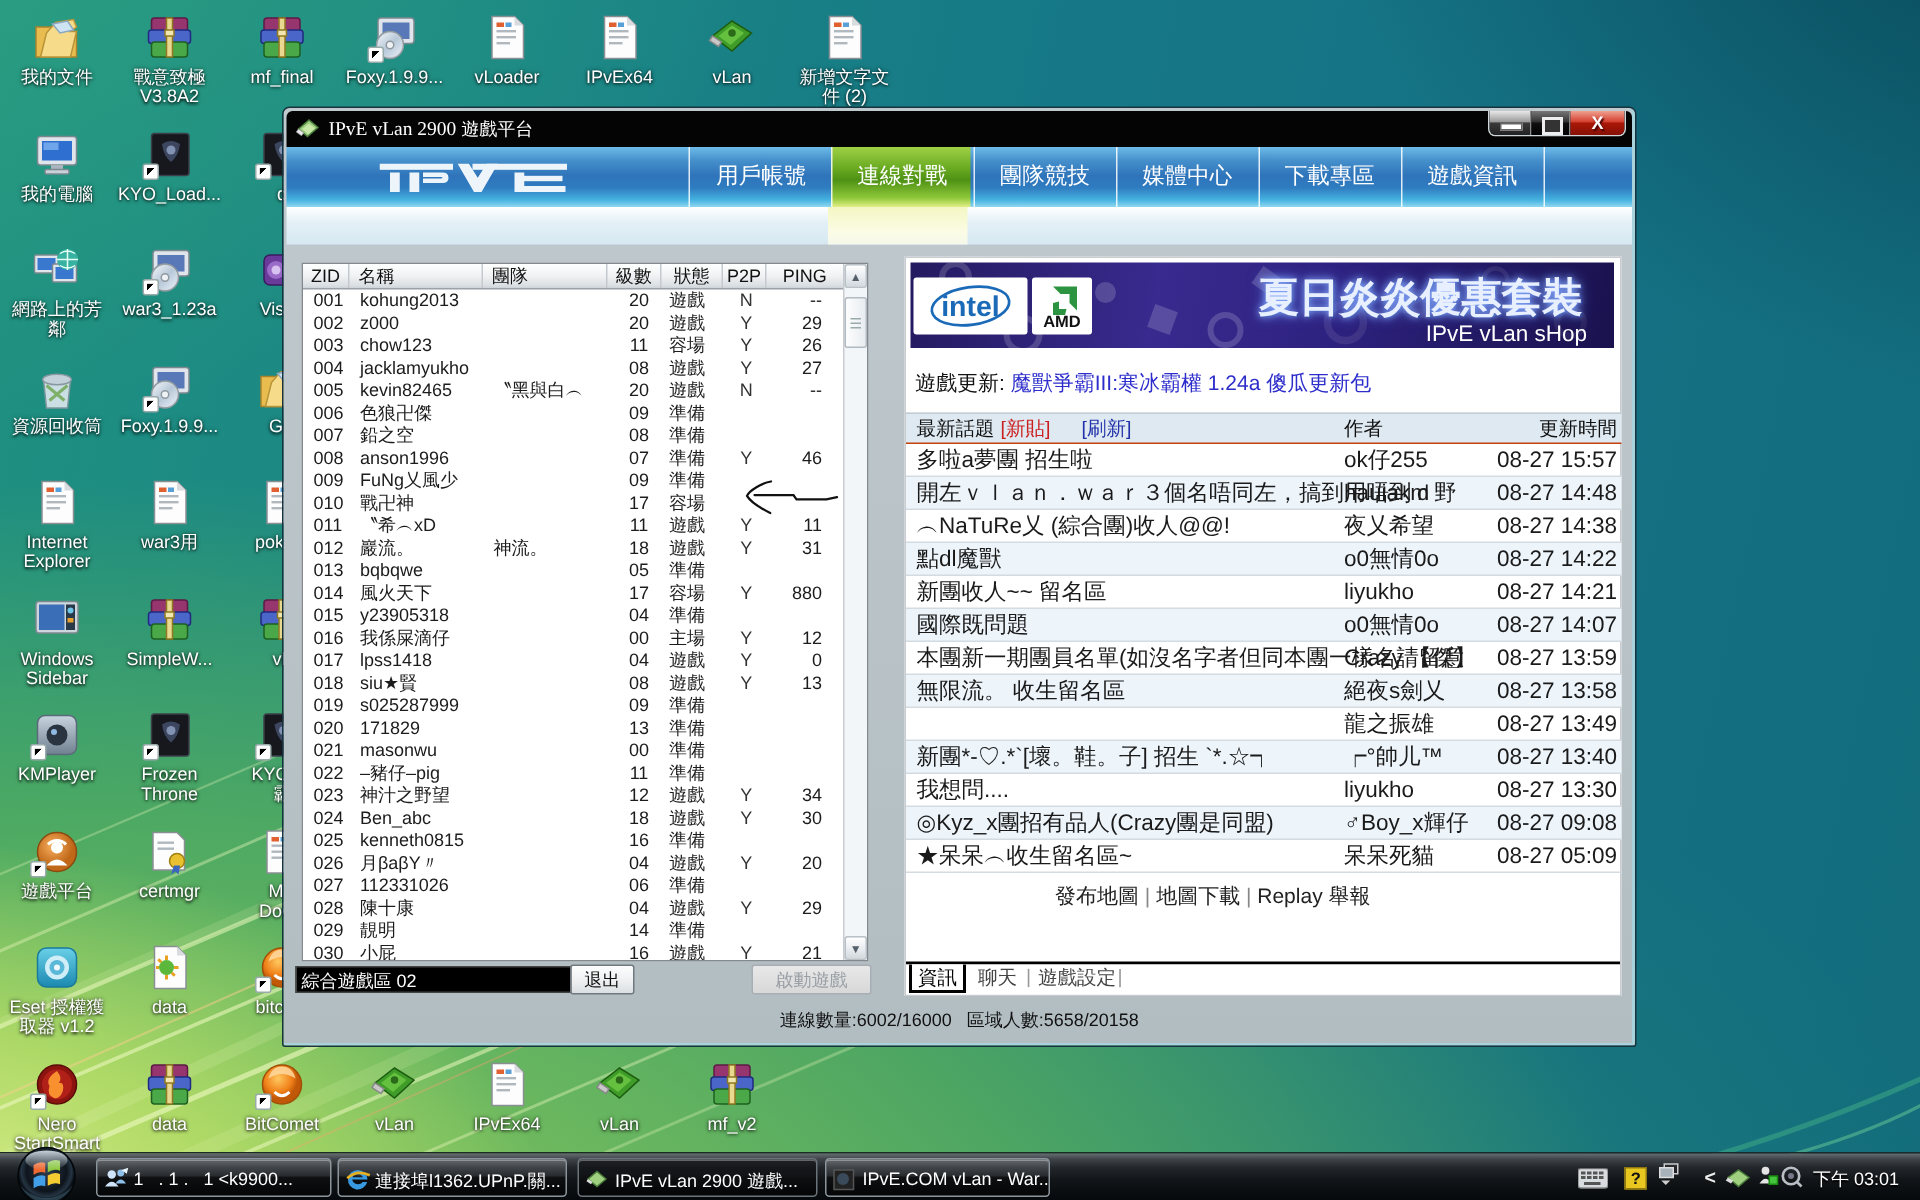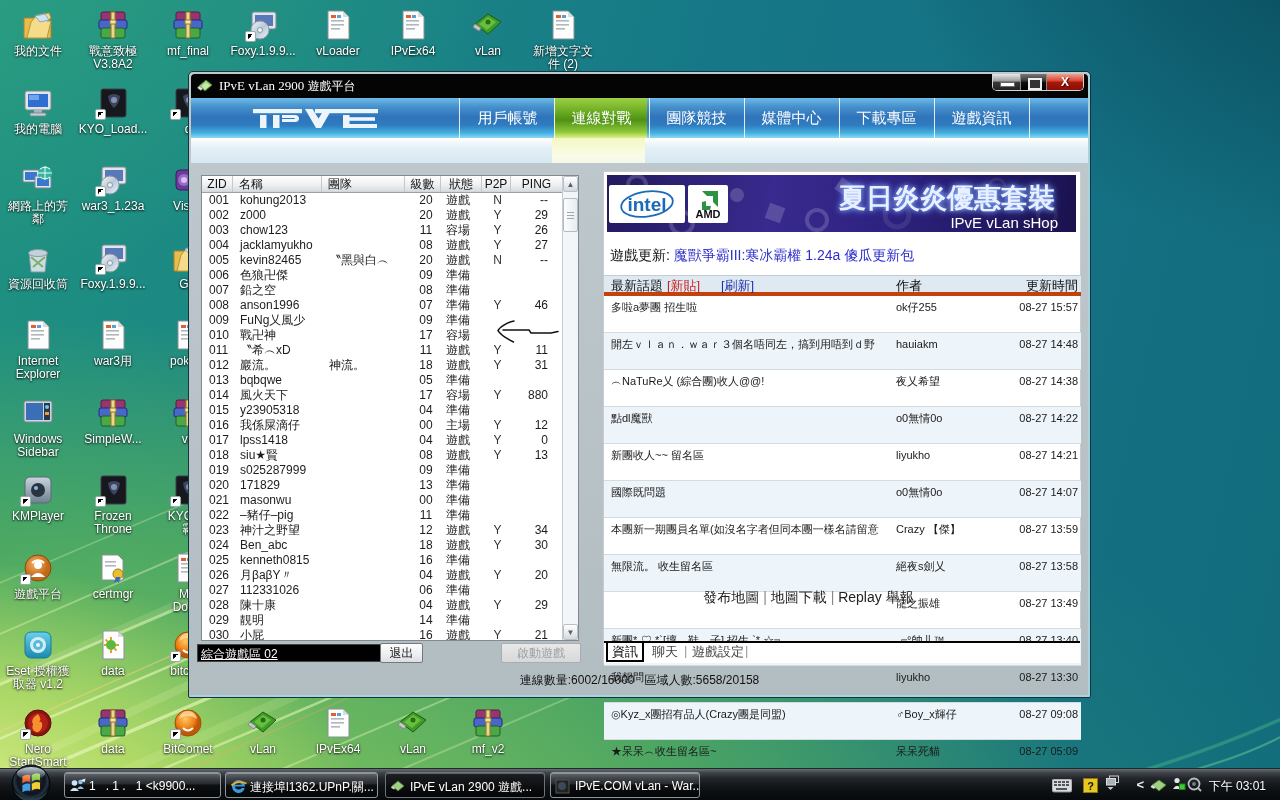--- a/index.html
+++ b/index.html
@@ -56,39 +56,39 @@
 .r span{position:absolute;top:0;}
 .c0{left:7px;}.c1{left:38px;}.c2{left:127px;}.c3{left:206px;width:36px;text-align:center;}
 .c4{left:244px;width:40px;text-align:left;}.c5{left:281px;width:29px;text-align:center;color:#333;}
 .c6{left:310px;width:36px;text-align:right;}
 #vsb{position:absolute;top:0;right:0;bottom:0;width:16px;background:#f2f6f8;border-left:1px solid #c8ccd0;}
 .sbtn{position:absolute;left:0;width:15px;height:16px;background:linear-gradient(#fefefe,#e6eaee 60%,#d2d8dd);
  border:1px solid #b9c0c6;border-radius:2px;color:#55606a;font-size:8px;text-align:center;line-height:15px;}
 #sthumb{position:absolute;left:0;top:22px;width:15px;height:34px;background:linear-gradient(90deg,#fdfdfd,#e8ecf0);
  border:1px solid #b2bac2;border-radius:2px;}
 #sthumb:after{content:"";position:absolute;left:3px;top:13px;width:7px;height:1px;background:#9aa;box-shadow:0 3px 0 #9aa,0 6px 0 #9aa;}
-#zonebox{position:absolute;left:8px;top:572px;width:184px;height:18px;background:#000;color:#fff;font-size:12px;line-height:18px;padding-left:3px;border:1px solid #444;text-decoration:underline;}
+#zonebox{position:absolute;left:8px;top:572px;width:184px;height:18px;background:#000;color:#fff;font-size:12px;line-height:18px;padding-left:3px;border:1px solid #444;}
 .btn{position:absolute;top:571px;height:20px;background:linear-gradient(#fdfdfd,#eceef0 60%,#dcdfe2);
  border:1px solid #707880;border-radius:2px;font-size:12px;text-align:center;color:#111;}
 #btnexit{left:191px;width:43px;line-height:18px;}
 #btnstart{left:312px;width:80px;line-height:18px;color:#9aa0a6;background:linear-gradient(#e8e8e8,#d8d8d8);border-color:#a8aeb4;}
 #wstat{position:absolute;left:0;top:600px;width:100%;text-align:center;font-size:12px;color:#111;}
 #rp{position:absolute;left:414px;top:99px;width:478px;height:493px;background:#fff;border:1px solid #c8ccd0;}
 #banner{position:absolute;left:3px;top:3px;width:469px;height:57px;overflow:hidden;
  background:linear-gradient(100deg,#241a60 0%,#382a8e 35%,#2e2280 60%,#221963 82%,#1a124e 100%);}
 #ibox{position:absolute;left:2px;top:10px;width:76px;height:38px;background:#fff;border-radius:2px;}
 #abox{position:absolute;left:81px;top:10px;width:40px;height:38px;background:#fff;border-radius:2px;}
 #btitle{position:absolute;left:232px;top:5px;font-size:27px;color:#e8f0ff;font-weight:bold;white-space:nowrap;
  text-shadow:0 0 5px #8fb0ff,0 0 9px #5a7fe8,1px 1px 0 #1a2a80;}
 #bsub{position:absolute;right:18px;top:39px;color:#fff;font-size:15px;}
 #gupd{position:absolute;left:6px;top:75px;font-size:14px;color:#111;white-space:nowrap;}
 #gupd a{color:#2d2dcc;text-decoration:none;}
 #news{position:absolute;left:0px;top:103px;width:477px;}
-#nhead{height:21px;background:#dee9f1;border-top:1px solid #c2ccd4;border-bottom:4px solid #c2410c;font-size:13px;line-height:20px;position:relative;color:#111;}
-.nr{height:37px;font-size:11px;line-height:22px;position:relative;border-bottom:1px solid #d4dce2;color:#1a1a1a;overflow:hidden;}
+#nhead{height:21px;background:#dee9f1;border-top:1px solid #c2ccd4;border-bottom:1px solid #c2410c;font-size:13px;line-height:20px;position:relative;color:#111;}
+.nr{height:22px;font-size:15px;line-height:22px;position:relative;border-bottom:1px solid #d4dce2;color:#1a1a1a;overflow:hidden;}
 .nr.alt{background:#edf4fa;}
 .nt{position:absolute;left:7px;white-space:nowrap;}
 .na{position:absolute;left:292px;white-space:nowrap;}
 .nd{position:absolute;right:3px;}
 #maplinks{position:absolute;left:0;top:417px;width:100%;text-align:center;font-size:14px;color:#222;}
 #rtabline{position:absolute;left:0;top:469px;width:100%;height:2px;background:#000;}
 #rtabs{position:absolute;left:0;top:471px;width:100%;height:20px;background:#fff;font-size:13px;color:#444;}
 #rtab1{position:absolute;left:2px;top:0px;width:38px;height:19px;border:2px solid #000;border-top:none;background:#fff;
  text-align:center;line-height:17px;color:#000;}
 #task{position:absolute;left:0;top:768px;width:1280px;height:32px;

